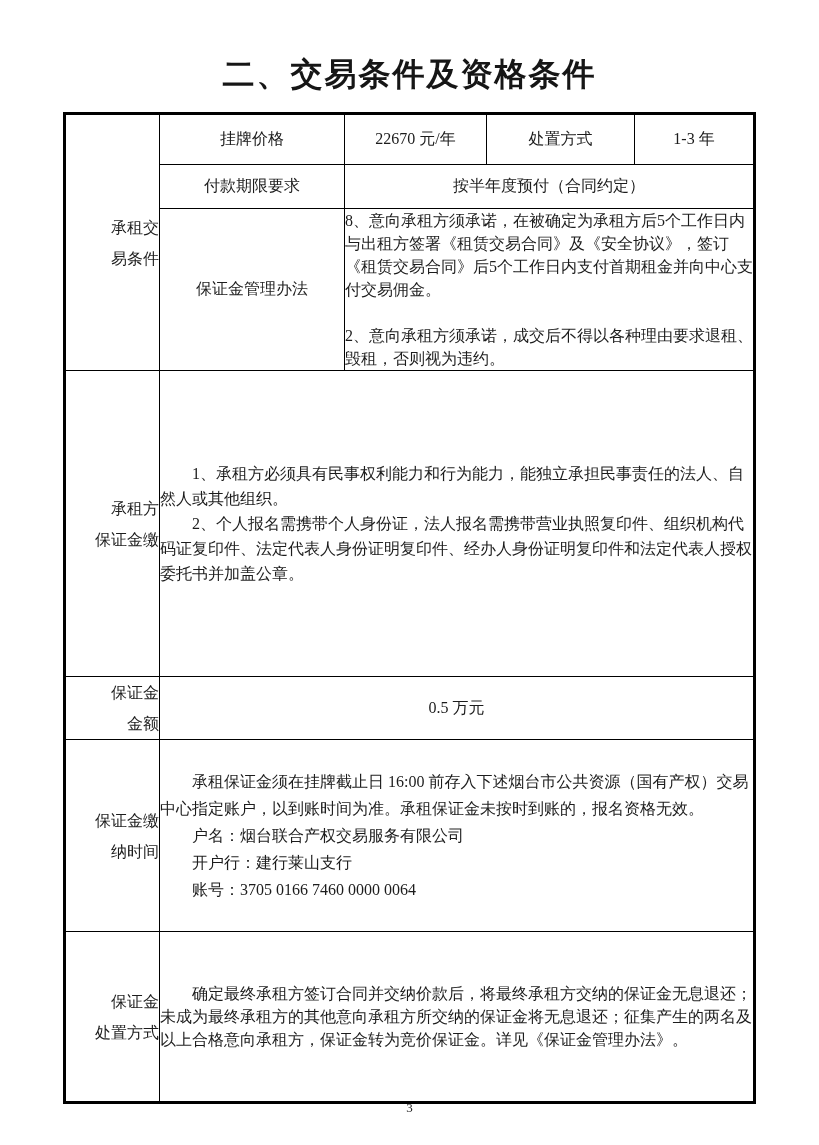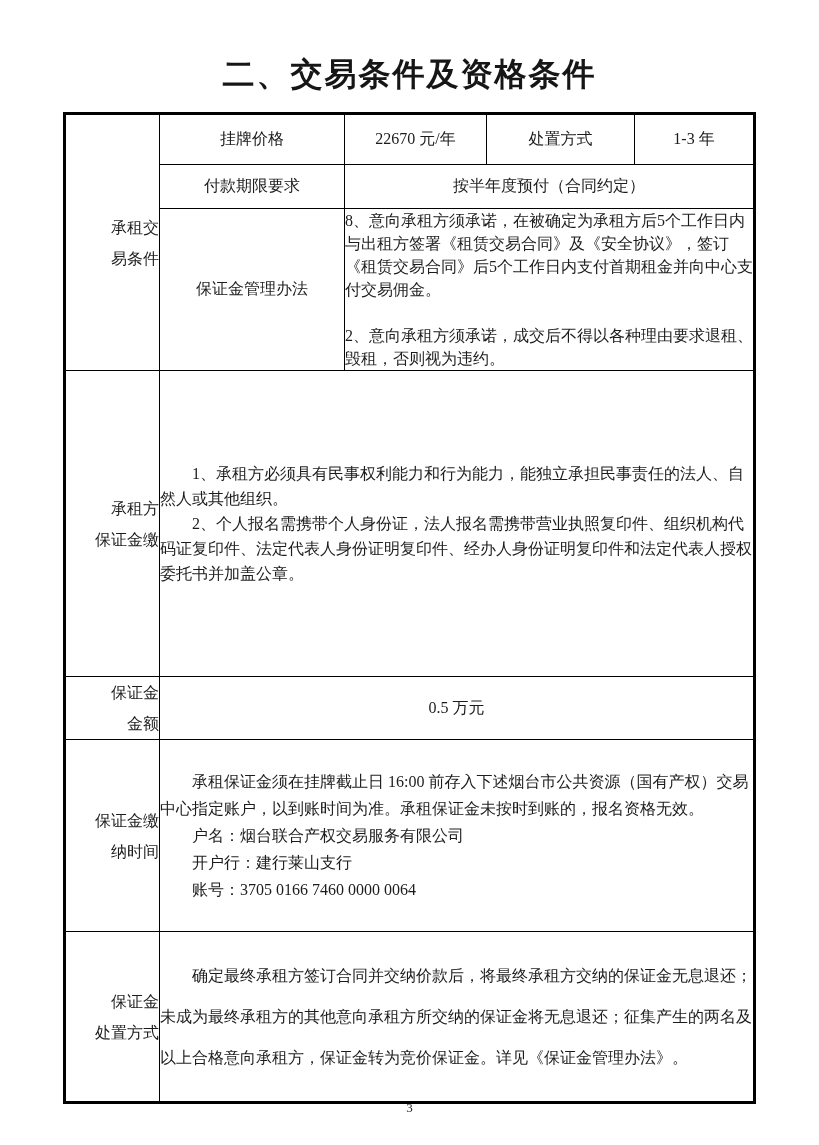--- a/index.html
+++ b/index.html
@@ -52,21 +52,21 @@
   td.ctr { text-align: center; }
   td.txt {
     white-space: pre-wrap;
     text-align: left;
     padding: 4px 8px 4px 6px;
     line-height: 25px;
   }
   td.txt-other { line-height: 23px; padding: 4px 8px 4px 6px; }
   td.txt-qual  { line-height: 25px; padding: 4px 8px 38px 6px; margin-left: 47px; }
   td.txt-time  { line-height: 27px; padding: 4px 8px 4px 6px; }
-  td.txt-disp  { line-height: 41px; padding: 2px 8px 2px 6px; margin-left: 24px; }
+  td.txt-disp  { line-height: 23px; padding: 2px 8px 2px 6px; margin-left: 24px; }
   .page-number {
     position: absolute;
     top: 1100px; left: 0; width: 819px;
     text-align: center;
     font-size: 13px;
     color: #1c1c1c;
   }
 </style>
 </head>
 <body>

